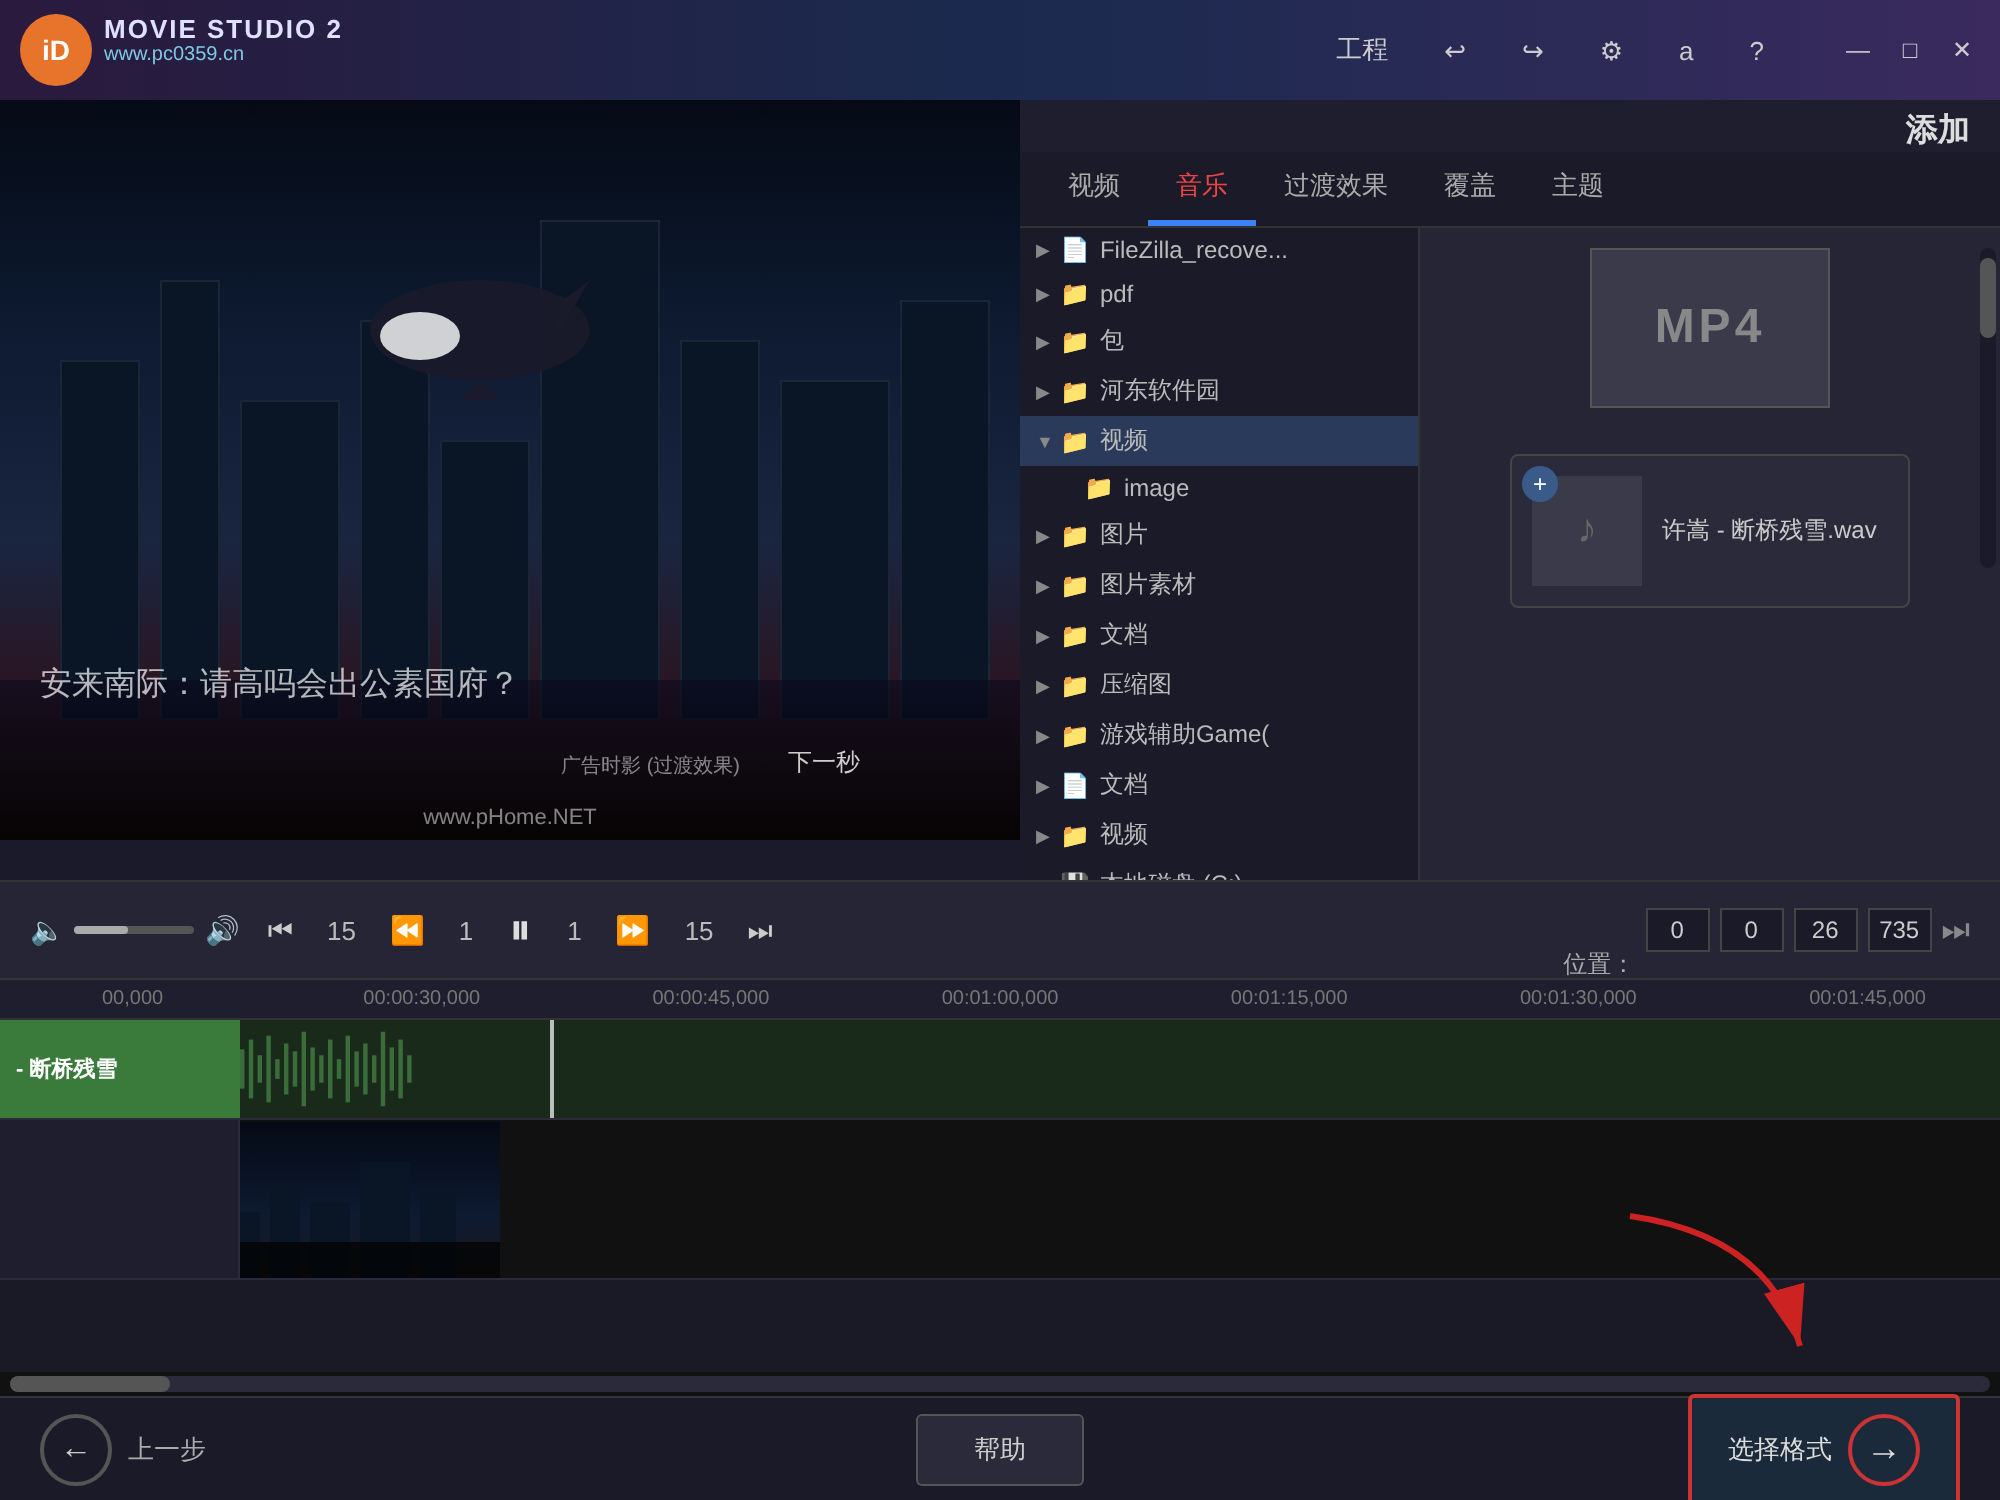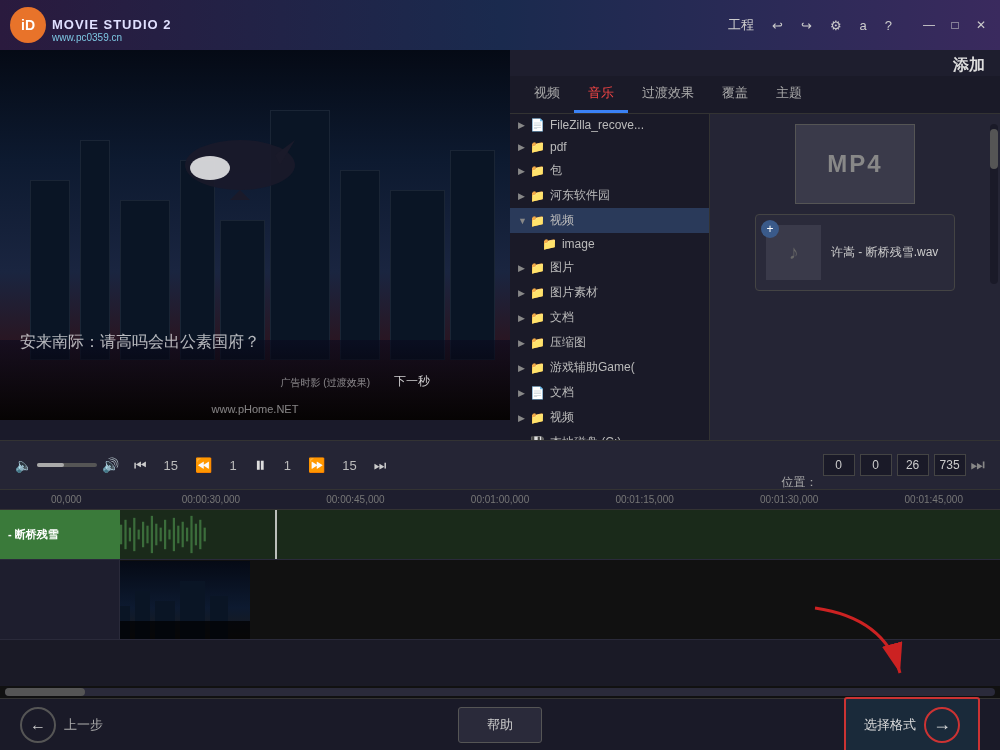--- a/index.html
+++ b/index.html
@@ -18,21 +18,21 @@
       width: 100%;
       height: 50px;
       background: linear-gradient(to right, #2a1a3e, #1a2a4e, #3a2a5e);
       display: flex;
       align-items: center;
       padding: 0 10px;
       position: relative;
     }
     #logo-area {
       display: flex;
-      align-items: flex-end;
+      align-items: flex-start;
       gap: 6px;
     }
     #logo-icon {
       width: 36px;
       height: 36px;
       background: #e8732a;
       border-radius: 50%;
       display: flex;
       align-items: center;
       justify-content: center;
@@ -54,21 +54,21 @@
       color: #7ec8e3;
       font-size: 10px;
     }
     #titlebar-right {
       position: absolute;
       right: 10px;
       top: 50%;
       transform: translateY(-50%);
       display: flex;
       align-items: center;
-      gap: 18px;
+      gap: 28px;
       color: #ccc;
     }
     .titlebar-btn {
       cursor: pointer;
       font-size: 13px;
       color: #ccc;
     }
     #window-controls {
       display: flex;
       gap: 8px;
@@ -267,21 +267,21 @@
       width: 120px;
       height: 80px;
       background: #3a3a4a;
       display: flex;
       align-items: center;
       justify-content: center;
       color: #888;
       font-size: 20px;
       font-weight: bold;
       border: 1px solid #555;
-      margin-bottom: 10px;
+      margin-bottom: 23px;
     }
     #music-card {
       width: 200px;
       background: #2a2a3a;
       border: 1px solid #444;
       border-radius: 4px;
       padding: 10px;
       display: flex;
       align-items: center;
       gap: 10px;

